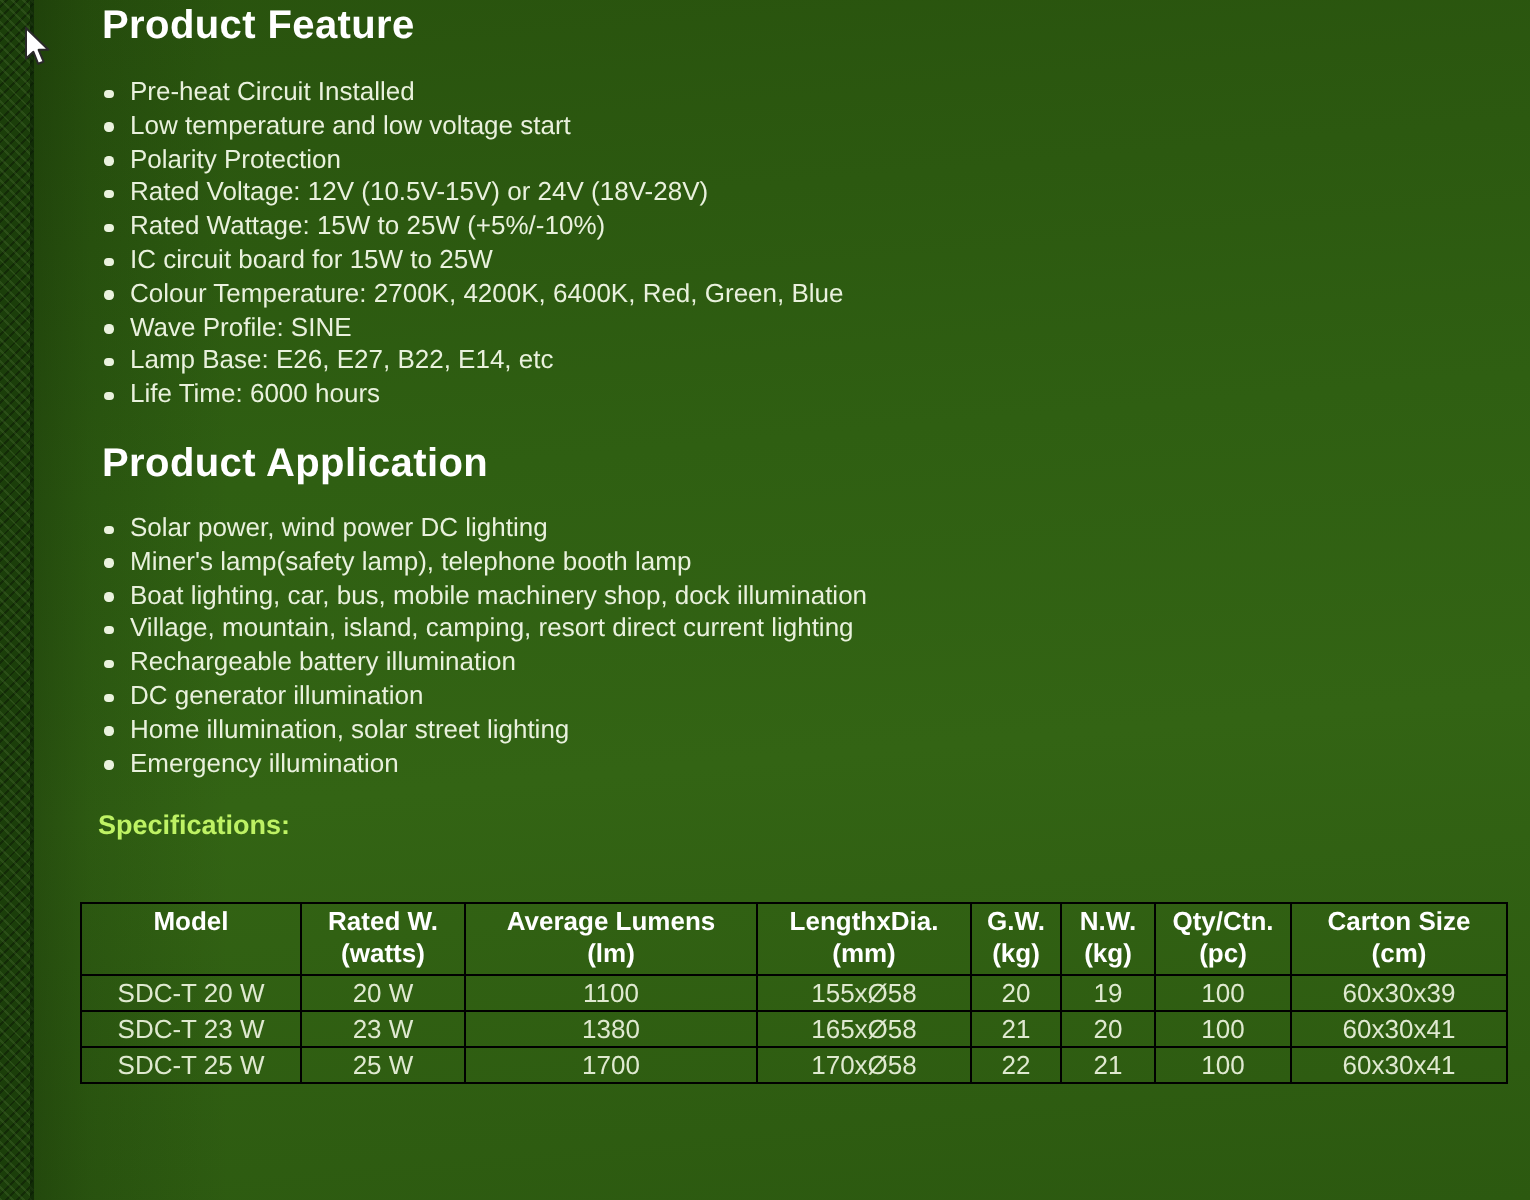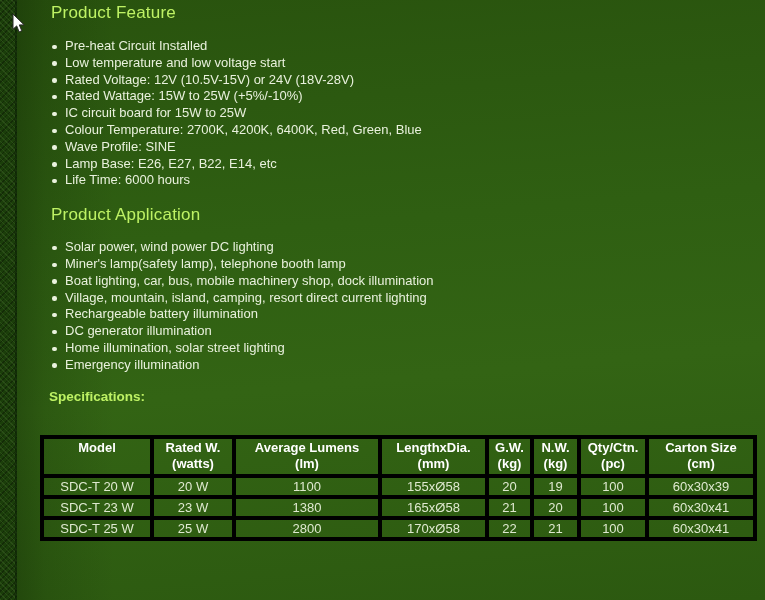--- a/index.html
+++ b/index.html
@@ -16,22 +16,22 @@
   .left-texture {
     position: absolute; left: 0; top: 0; width: 17px; height: 600px;
     background:
       repeating-linear-gradient(45deg, rgba(140,180,100,.14) 0 1px, rgba(0,0,0,0) 1px 4px),
       repeating-linear-gradient(-45deg, rgba(0,0,0,.30) 0 1px, rgba(0,0,0,0) 1px 4px),
       #1b3e0a;
     border-right: 2px solid rgba(10,30,3,.55);
   }
   .content { position: absolute; left: 0; top: 0; width: 765px; padding-top: 4px; }
   h2.section-heading {
-    margin: 0 0 0 51px; font-size: 17px; line-height: 18px;
-    font-weight: normal; color: #bef264; letter-spacing: .2px;
+    margin: 0 0 0 51px; font-size: 20px; line-height: 18px;
+    font-weight: bold; color: #ffffff; letter-spacing: .2px;
   }
   h2.second { margin-top: 17px; }
   ul.bullet-list { margin: 16px 0 0 50px; padding: 0; list-style: none; }
   ul.bullet-list li {
     position: relative; padding-left: 15px;
     color: #e9f1dd; font-size: 13px; line-height: 16.8px; white-space: nowrap;
   }
   ul.bullet-list li::before {
     content: ""; position: absolute; left: 2px; top: 6.6px;
     width: 4.5px; height: 4.5px; border-radius: 50%; background: #eaf2de;
@@ -39,21 +39,21 @@
   ul.second-list { margin-top: 15px; }
   h3.specs-heading {
     margin: 15px 0 0 49px; font-size: 13.5px; line-height: 16px;
     font-weight: bold; color: #bef264;
   }
   table.specs-table {
     border-collapse: collapse; table-layout: fixed;
     margin: 30px 0 0 40px; width: 713px;
   }
   table.specs-table th, table.specs-table td {
-    border: 4px solid #000000; overflow: hidden; margin-left: 31px;
+    border: 1px solid #000000; overflow: hidden; margin-left: 31px;
   }
   table.specs-table th {
     color: #ffffff; font-size: 13px; font-weight: bold;
     vertical-align: top; text-align: center;
     height: 36px; padding: 1px 0 2px; line-height: 16px;
   }
   table.specs-table td {
     color: #dfe9d0; font-size: 13px; text-align: center;
     height: 18px; padding: 0; line-height: 17px; white-space: nowrap;
   }
@@ -63,20 +63,21 @@
 <body>
 
 <div class="left-texture"></div>
 
 <div class="content">
 
   <h2 class="section-heading">Product Feature</h2>
   <ul class="bullet-list">
     <li>Pre-heat Circuit Installed</li>
     <li>Low temperature and low voltage start</li>
+    <li>Polarity Protection</li>
     <li>Rated Voltage: 12V (10.5V-15V) or 24V (18V-28V)</li>
     <li>Rated Wattage: 15W to 25W (+5%/-10%)</li>
     <li>IC circuit board for 15W to 25W</li>
     <li>Colour Temperature: 2700K, 4200K, 6400K, Red, Green, Blue</li>
     <li>Wave Profile: SINE</li>
     <li>Lamp Base: E26, E27, B22, E14, etc</li>
     <li>Life Time: 6000 hours</li>
   </ul>
 
   <h2 class="section-heading second">Product Application</h2>
@@ -157,21 +158,21 @@
           <td>1380</td>
           <td>165xØ58</td>
           <td>21</td>
           <td>20</td>
           <td>100</td>
           <td>60x30x41</td>
       </tr>
       <tr>
         <td>SDC-T 25 W</td>
           <td>25 W</td>
-          <td>2800</td>
+          <td>1700</td>
           <td>170xØ58</td>
           <td>22</td>
           <td>21</td>
           <td>100</td>
           <td>60x30x41</td>
       </tr>
     </tbody>
   </table>
 </div>
 

